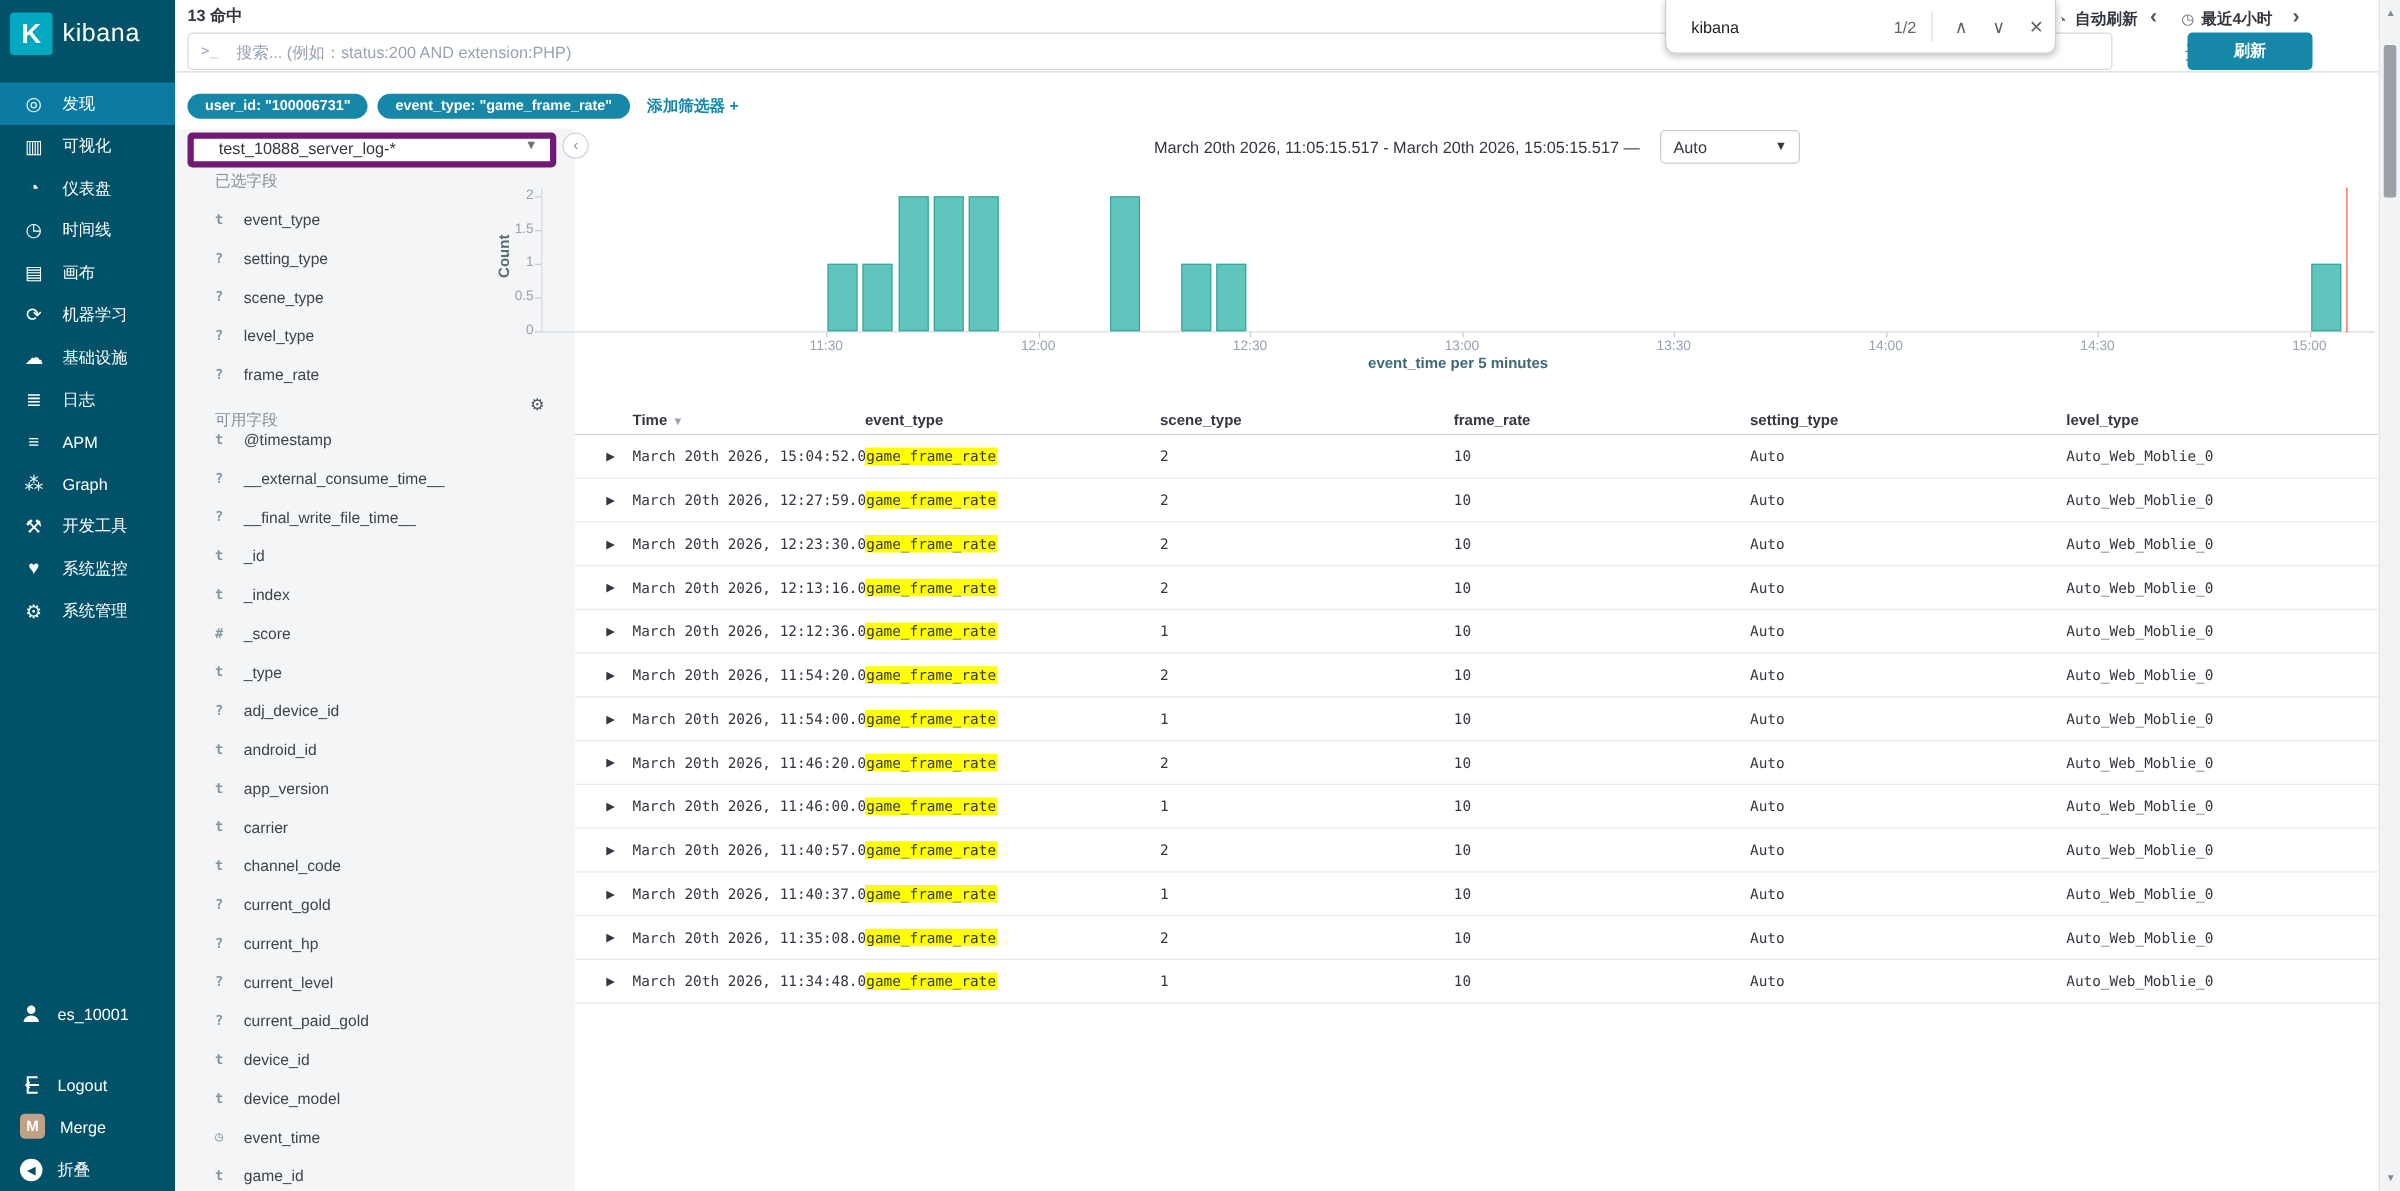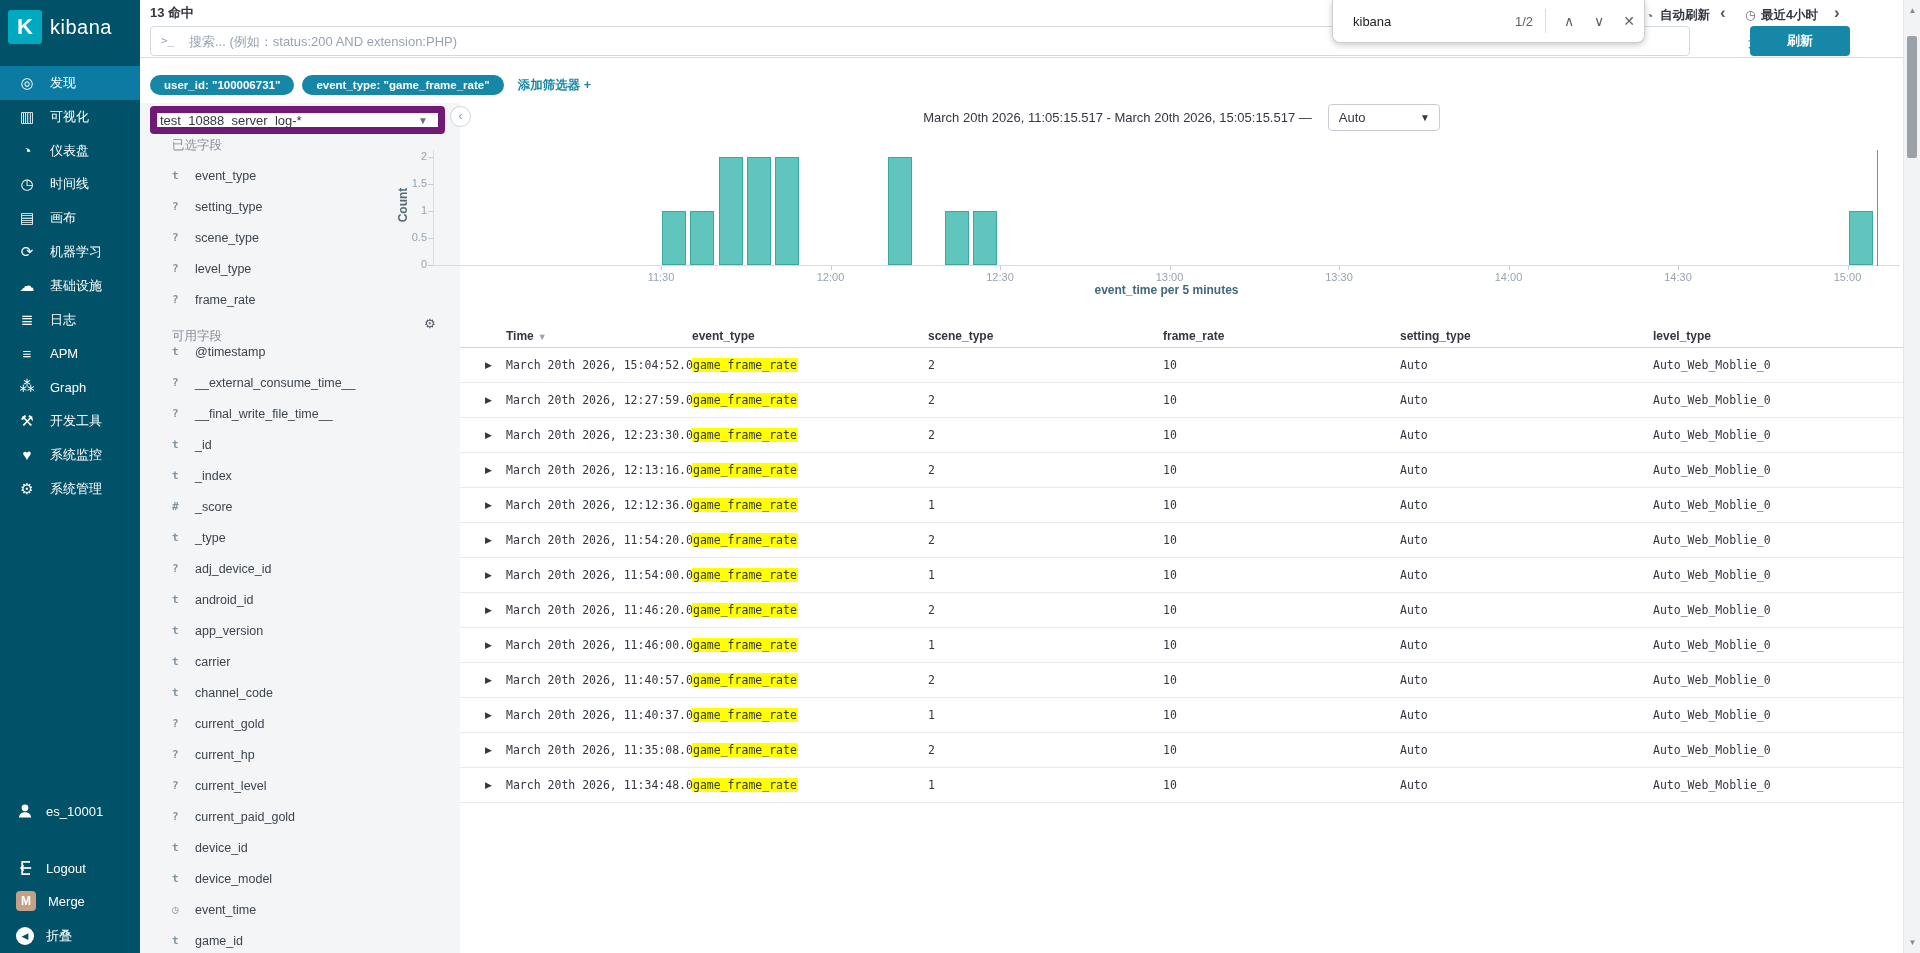--- a/index.html
+++ b/index.html
@@ -57,22 +57,22 @@
   .pills { position:absolute; left:150px; top:75px; display:flex; gap:8px; align-items:center; }
   .pill { background:var(--accent,#1687a7); color:#fff; font-size:11.5px; font-weight:bold;
     padding:4px 14px; border-radius:12px; white-space:nowrap; cursor:pointer; }
   .add-filter { font-size:12.5px; color:var(--accent,#1687a7); margin-left:6px; cursor:pointer; font-weight:bold; }
   .actions { position:absolute; right:16px; top:15px; font-size:12.5px; color:var(--accent,#1687a7); cursor:pointer; }
   .fields-panel { position:absolute; left:140px; top:103px; width:320px; bottom:0; background:#f4f5f7; }
   .main-white { position:absolute; left:460px; top:103px; width:1443px; bottom:0; background:#fff; }
 
   
   .index-select { position:absolute; left:150px; top:106px; width:295px; height:28px; background:#fff;
-    border:7px solid #701a75; border-radius:4px; font-size:13px; display:flex; align-items:center;
-    padding-left:3px; cursor:pointer; z-index:6; }
+    border:5px solid #701a75; border-radius:4px; font-size:13px; display:flex; align-items:flex-start;
+    padding-left:20px; cursor:pointer; z-index:6; }
   .index-caret { position:absolute; right:10px; font-size:10px; color:#69707d; }
   .collapse-btn { position:absolute; left:450px; top:106px; width:21px; height:21px; border-radius:50%;
     background:#fff; border:1px solid #cfd4da; color:#8a929b; font-size:12px; line-height:18px;
     text-align:center; cursor:pointer; z-index:7; }
   .fields-heading { position:absolute; left:172px; font-size:12.5px; color:#878e98; }
   .gear { position:absolute; left:424px; top:316px; font-size:13px; color:#4d5662; cursor:pointer; }
   .field-list { position:absolute; left:172px; width:275px; display:flex; flex-direction:column; }
   .field-row { height:31px; display:flex; align-items:center; cursor:pointer; }
   .ficon { width:15px; flex:none; font-size:11px; font-weight:bold; color:#8097a2;
     font-family:"DejaVu Sans Mono",monospace; }

